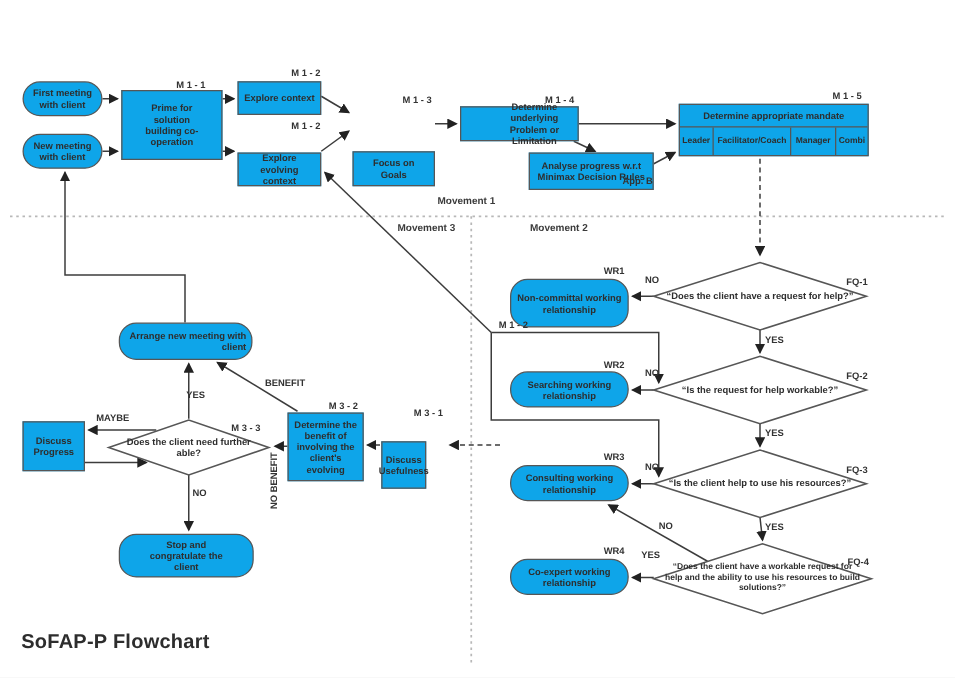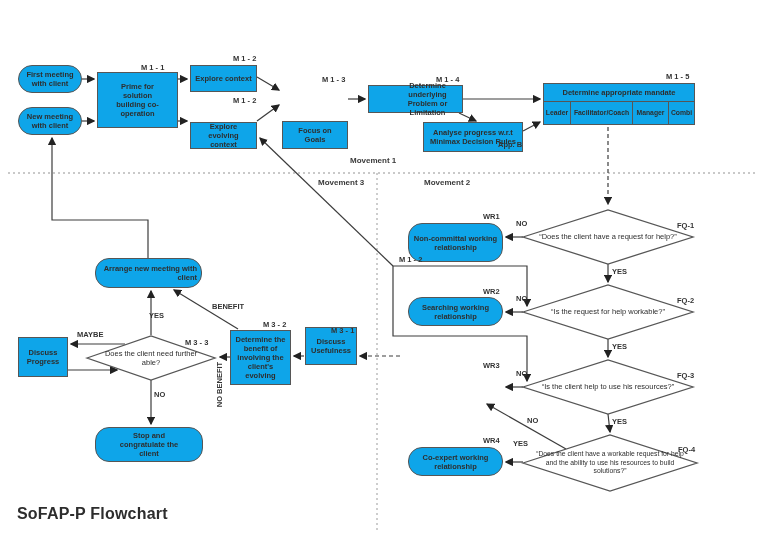--- a/index.html
+++ b/index.html
@@ -17,21 +17,21 @@
   .terminal{border-radius:14px;}
   .mandate{flex-direction:column;padding:0;}
   .mandate-title{width:100%;height:18px;display:flex;align-items:center;justify-content:center;
     border-bottom:1.2px solid #565656;box-sizing:border-box;}
   .mandate-row{display:flex;width:100%;flex:1;}
   .mcell{display:flex;align-items:center;justify-content:center;font-size:6.8px;
     border-right:1.2px solid #565656;box-sizing:border-box;}
   .mcell:last-child{border-right:none;}
   .dtext{
     position:absolute;display:flex;align-items:center;justify-content:center;
-    text-align:center;font-weight:400;font-size:7.5px;line-height:1.25;color:#2e2e2e;
+    text-align:center;font-weight:700;font-size:7.5px;line-height:1.25;color:#2e2e2e;
   }
   .tag,.elabel,.mov{
     position:absolute;font-weight:700;font-size:7.5px;color:#333;white-space:nowrap;
   }
   .mov{font-size:8px;color:#3a3a3a;}
   .rot{transform:rotate(-90deg);text-align:center;white-space:nowrap;}
   .title{
     position:absolute;font-weight:800;font-size:16px;color:#2d2d2d;letter-spacing:0.2px;
   }
 </style>
@@ -93,31 +93,32 @@
       <polygon points="87,358 151,336 215,358 151,380"></polygon>
     </g>
   </svg>
 
   <div class="node terminal" style="left:18px;top:65px;width:64px;height:28px;">First meeting with client</div>
   <div class="node terminal" style="left:18px;top:107px;width:64px;height:28px;">New meeting with client</div>
   <div class="node terminal" style="left:95px;top:258px;width:107px;height:30px;text-align:right;">Arrange new meeting with client</div>
   <div class="node terminal" style="left:95px;top:427px;width:108px;height:35px;padding:0 22px;">Stop and congratulate the client</div>
   <div class="node terminal" style="left:408px;top:223px;width:95px;height:39px;">Non-committal working relationship</div>
   <div class="node terminal" style="left:408px;top:297px;width:95px;height:29px;">Searching working relationship</div>
+  <div class="node terminal" style="left:408px;top:372px;width:95px;height:29px;">Consulting working relationship</div>
   <div class="node terminal" style="left:408px;top:447px;width:95px;height:29px;">Co-expert working relationship</div>
 
   <div class="node" style="left:97px;top:72px;width:81px;height:56px;padding:0 10px;">Prime for solution building co-operation</div>
   <div class="node" style="left:190px;top:65px;width:67px;height:27px;">Explore context</div>
   <div class="node" style="left:190px;top:108px;width:67px;height:27px;margin-top:14px;">Explore evolving context</div>
   <div class="node" style="left:282px;top:85px;width:66px;height:28px;margin-top:36px;">Focus on Goals</div>
   <div class="node" style="left:368px;top:85px;width:95px;height:28px;padding-left:28px;">Determine underlying Problem or Limitation</div>
   <div class="node" style="left:423px;top:122px;width:100px;height:30px;">Analyse progress  w.r.t Minimax Decision Rules</div>
   <div class="node" style="left:18px;top:337px;width:50px;height:40px;">Discuss Progress</div>
   <div class="node" style="left:230px;top:330px;width:61px;height:55px;">Determine the benefit of involving the client's evolving</div>
-  <div class="node" style="left:305px;top:327px;width:52px;height:38px;">Discuss Usefulness</div>
+  <div class="node" style="left:305px;top:353px;width:36px;height:38px;">Discuss Usefulness</div>
 
   <div class="node mandate" style="left:543px;top:83px;width:152px;height:42px;">
     <div class="mandate-title">Determine appropriate mandate</div>
     <div class="mandate-row">
       <div class="mcell" style="width:27px;">Leader</div>
       <div class="mcell" style="width:62px;">Facilitator/Coach</div>
       <div class="mcell" style="width:36px;">Manager</div>
       <div class="mcell" style="flex:1;">Combi</div>
     </div>
   </div>

